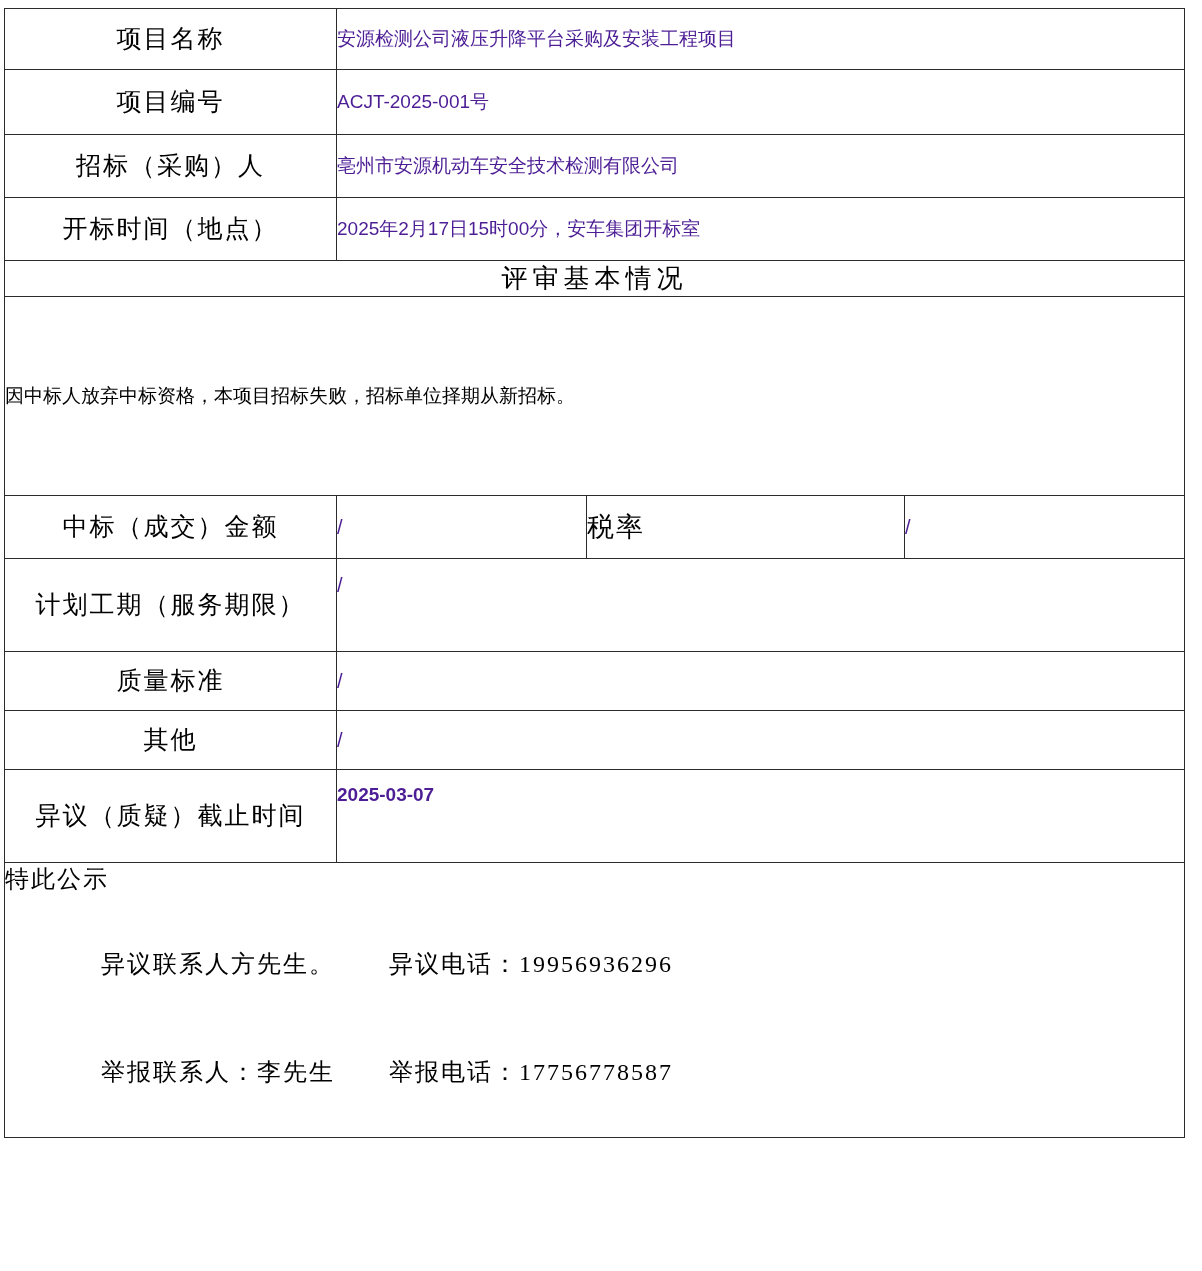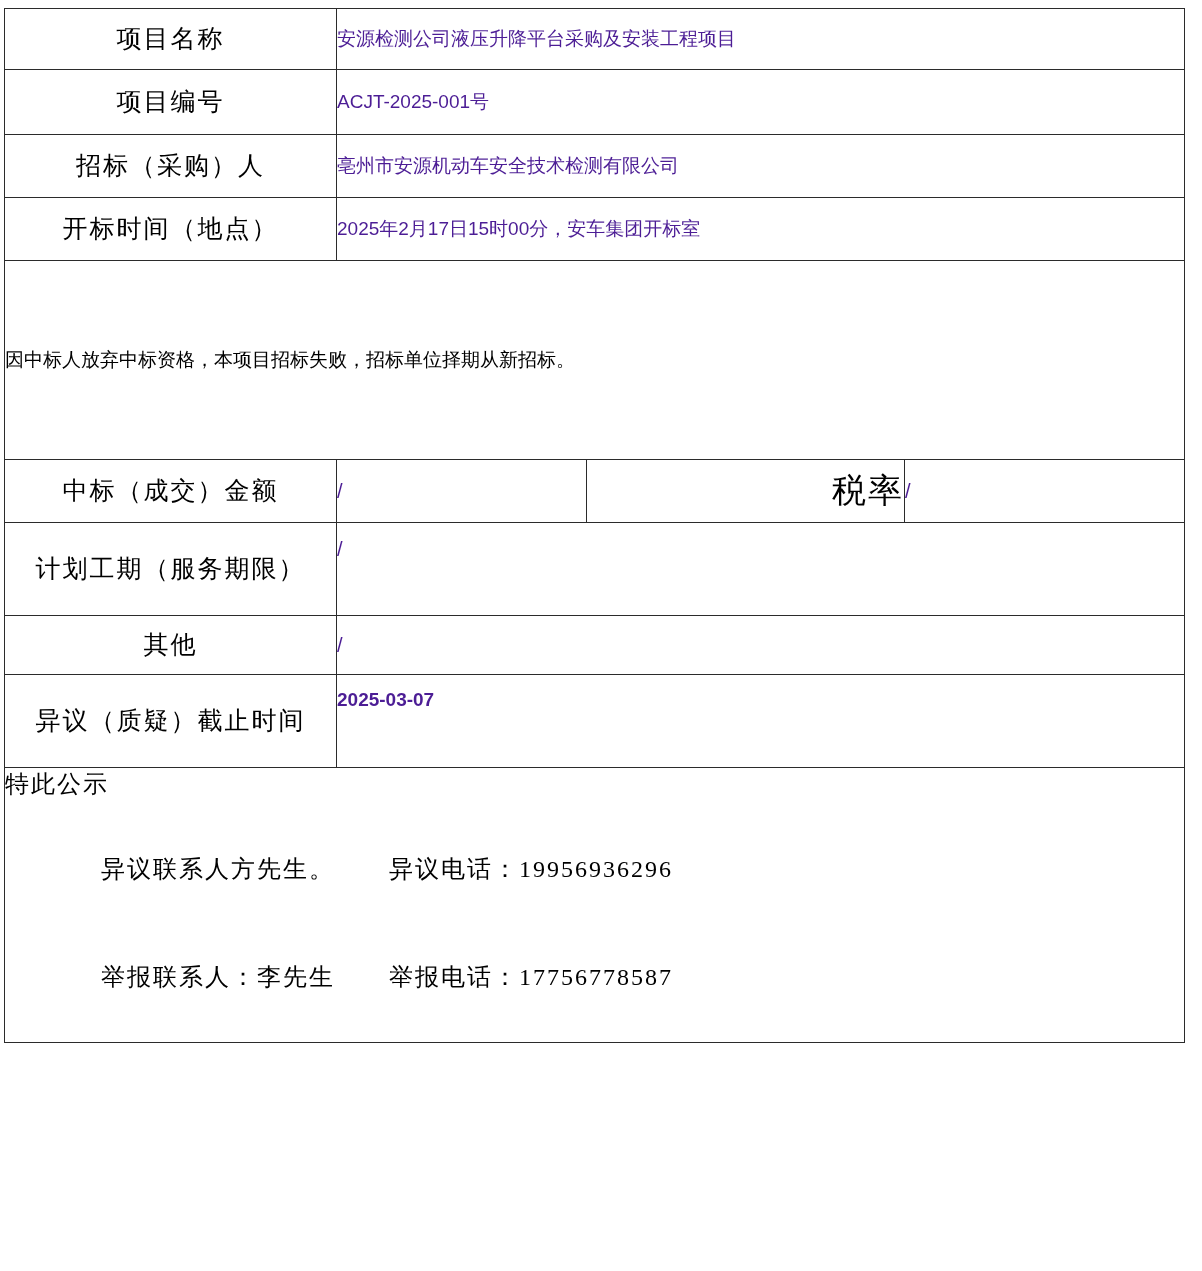--- a/index.html
+++ b/index.html
@@ -73,23 +73,23 @@
     height: 198px;
     vertical-align: top;
     font-family: "Liberation Sans", "DejaVu Sans", sans-serif;
     font-size: 19px;
     padding: 12px 12px 0 12px;
     line-height: 1.5;
     text-align: left;
   }
 
   .rate-label {
-    text-align: right;
+    text-align: left;
     font-family: Liberation Mono, monospace;
-    font-size: 34px;
+    font-size: 27px;
     letter-spacing: 2px;
     padding: 10px 4px;
   }
 
   .notice-cell {
     vertical-align: top;
     padding: 16px 18px 24px 18px;
     height: 215px;
   }
 
@@ -143,31 +143,38 @@
       </tr>
       <tr>
         <td class="label-cell h-r3">招标（采购）人</td>
         <td class="value-cell h-r3" colspan="3">亳州市安源机动车安全技术检测有限公司</td>
       </tr>
       <tr>
         <td class="label-cell h-r4">开标时间（地点）</td>
         <td class="value-cell h-r4" colspan="3">2025年2月17日15时00分，安车集团开标室</td>
       </tr>
       <tr>
+        <td class="section-title" colspan="4">评审基本情况</td>
+      </tr>
+      <tr>
         <td class="review-body" colspan="4">因中标人放弃中标资格，本项目招标失败，招标单位择期从新招标。</td>
       </tr>
       <tr>
         <td class="label-cell h-r7">中标（成交）金额</td>
         <td class="value-cell slash-cell h-r7">/</td>
         <td class="rate-label h-r7">税率</td>
         <td class="value-cell slash-cell h-r7">/</td>
       </tr>
       <tr>
         <td class="label-cell h-r8">计划工期（服务期限）</td>
         <td class="value-cell slash-cell h-r8" colspan="3" style="vertical-align:top;padding-top:12px;">/</td>
+      </tr>
+      <tr>
+        <td class="label-cell h-r9">质量标准</td>
+        <td class="value-cell slash-cell h-r9" colspan="3">/</td>
       </tr>
       <tr>
         <td class="label-cell h-r10">其他</td>
         <td class="value-cell slash-cell h-r10" colspan="3">/</td>
       </tr>
       <tr>
         <td class="label-cell h-r11">异议（质疑）截止时间</td>
         <td class="value-cell h-r11" colspan="3" style="vertical-align:top;padding-top:12px;font-weight:bold;">2025-03-07</td>
       </tr>
       <tr>

